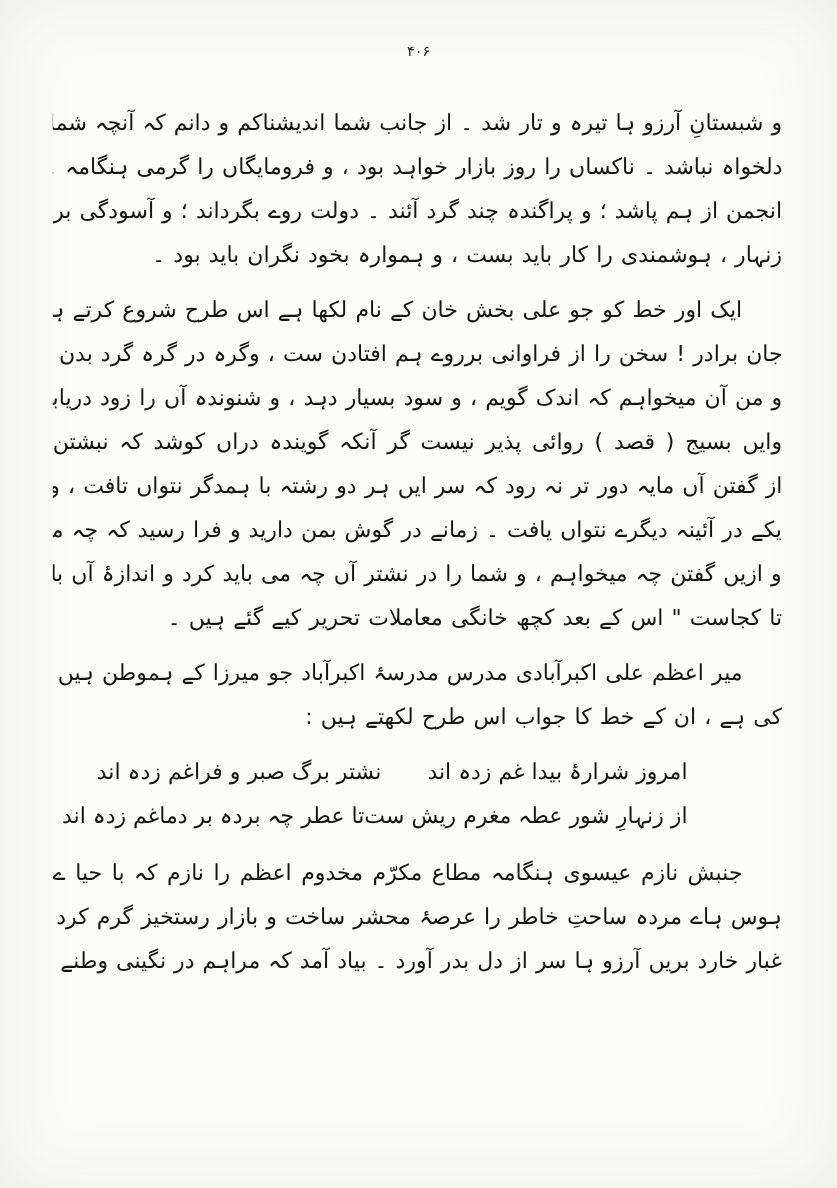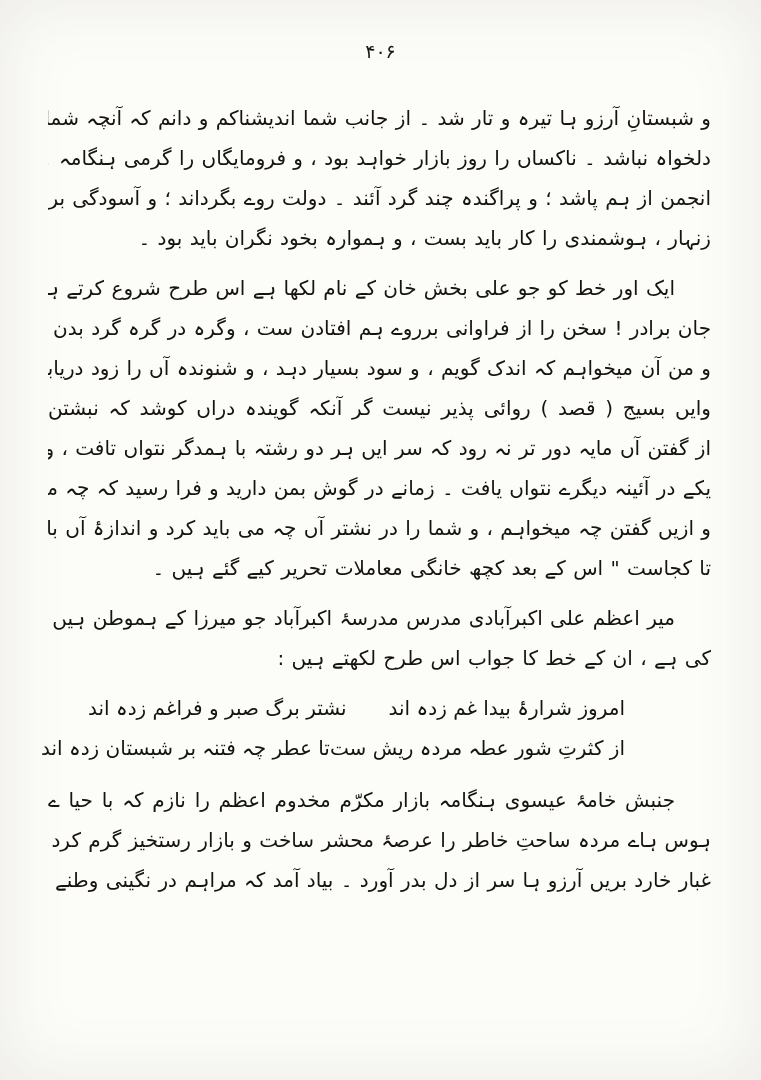--- a/index.html
+++ b/index.html
@@ -14,21 +14,21 @@
     margin: 0 auto;
     background: #fcfcf9;
     box-shadow: inset 0 0 70px rgba(90, 80, 65, 0.10);
     overflow: hidden;
     font-family: "DejaVu Sans", sans-serif;
     color: #17130e;
   }
   .page-number {
     margin-top: 40px;
     text-align: center;
-    font-size: 19px;
+    font-size: 13px;
     letter-spacing: 3px;
     color: #1a150f;
   }
   .text-block {
     direction: rtl;
     margin: 36px 50px 0 48px;
     font-size: 20px;
     line-height: 40px;
     text-rendering: optimizeLegibility;
   }
@@ -92,25 +92,25 @@
       <div class="line indent">میر اعظم علی اکبرآبادی مدرس مدرسۂ اکبرآباد جو میرزا کے ہموطن ہیں ،</div>
       <div class="line last">کی ہے ، ان کے خط کا جواب اس طرح لکھتے ہیں :</div>
     </div>
 
     <div class="verse">
       <div class="verse-line">
         <span class="hemistich">امروز شرارۂ بیدا غم زدہ اند</span>
         <span class="hemistich">نشتر برگ صبر و فراغم زدہ اند</span>
       </div>
       <div class="verse-line">
-        <span class="hemistich">از کثرتِ شور عطہ مردہ ریش ست</span>
-        <span class="hemistich">تا عطر چہ فتنہ بر شبستان زدہ اند</span>
+        <span class="hemistich">از زنہارِ شور عطہ مغرم ریش ست</span>
+        <span class="hemistich">تا عطر چہ بردہ بر دماغم زدہ اند</span>
       </div>
     </div>
 
     <div class="para">
-      <div class="line indent">جنبش خامۂ عیسوی ہنگامہ بازار مکرّم مخدوم اعظم را نازم کہ با حیا ے</div>
+      <div class="line indent">جنبش نازم عیسوی ہنگامہ مطاع مکرّم مخدوم اعظم را نازم کہ با حیا ے</div>
       <div class="line">ہوس ہاے مردہ ساحتِ خاطر را عرصۂ محشر ساخت و بازار رستخیز گرم کرد ۔</div>
       <div class="line">غبار خارد بریں آرزو ہا سر از دل بدر آورد ۔ بیاد آمد کہ مراہم در نگینی وطنے ، و از</div>
     </div>
 
   </div>
 </div>
 
 </body></html>

